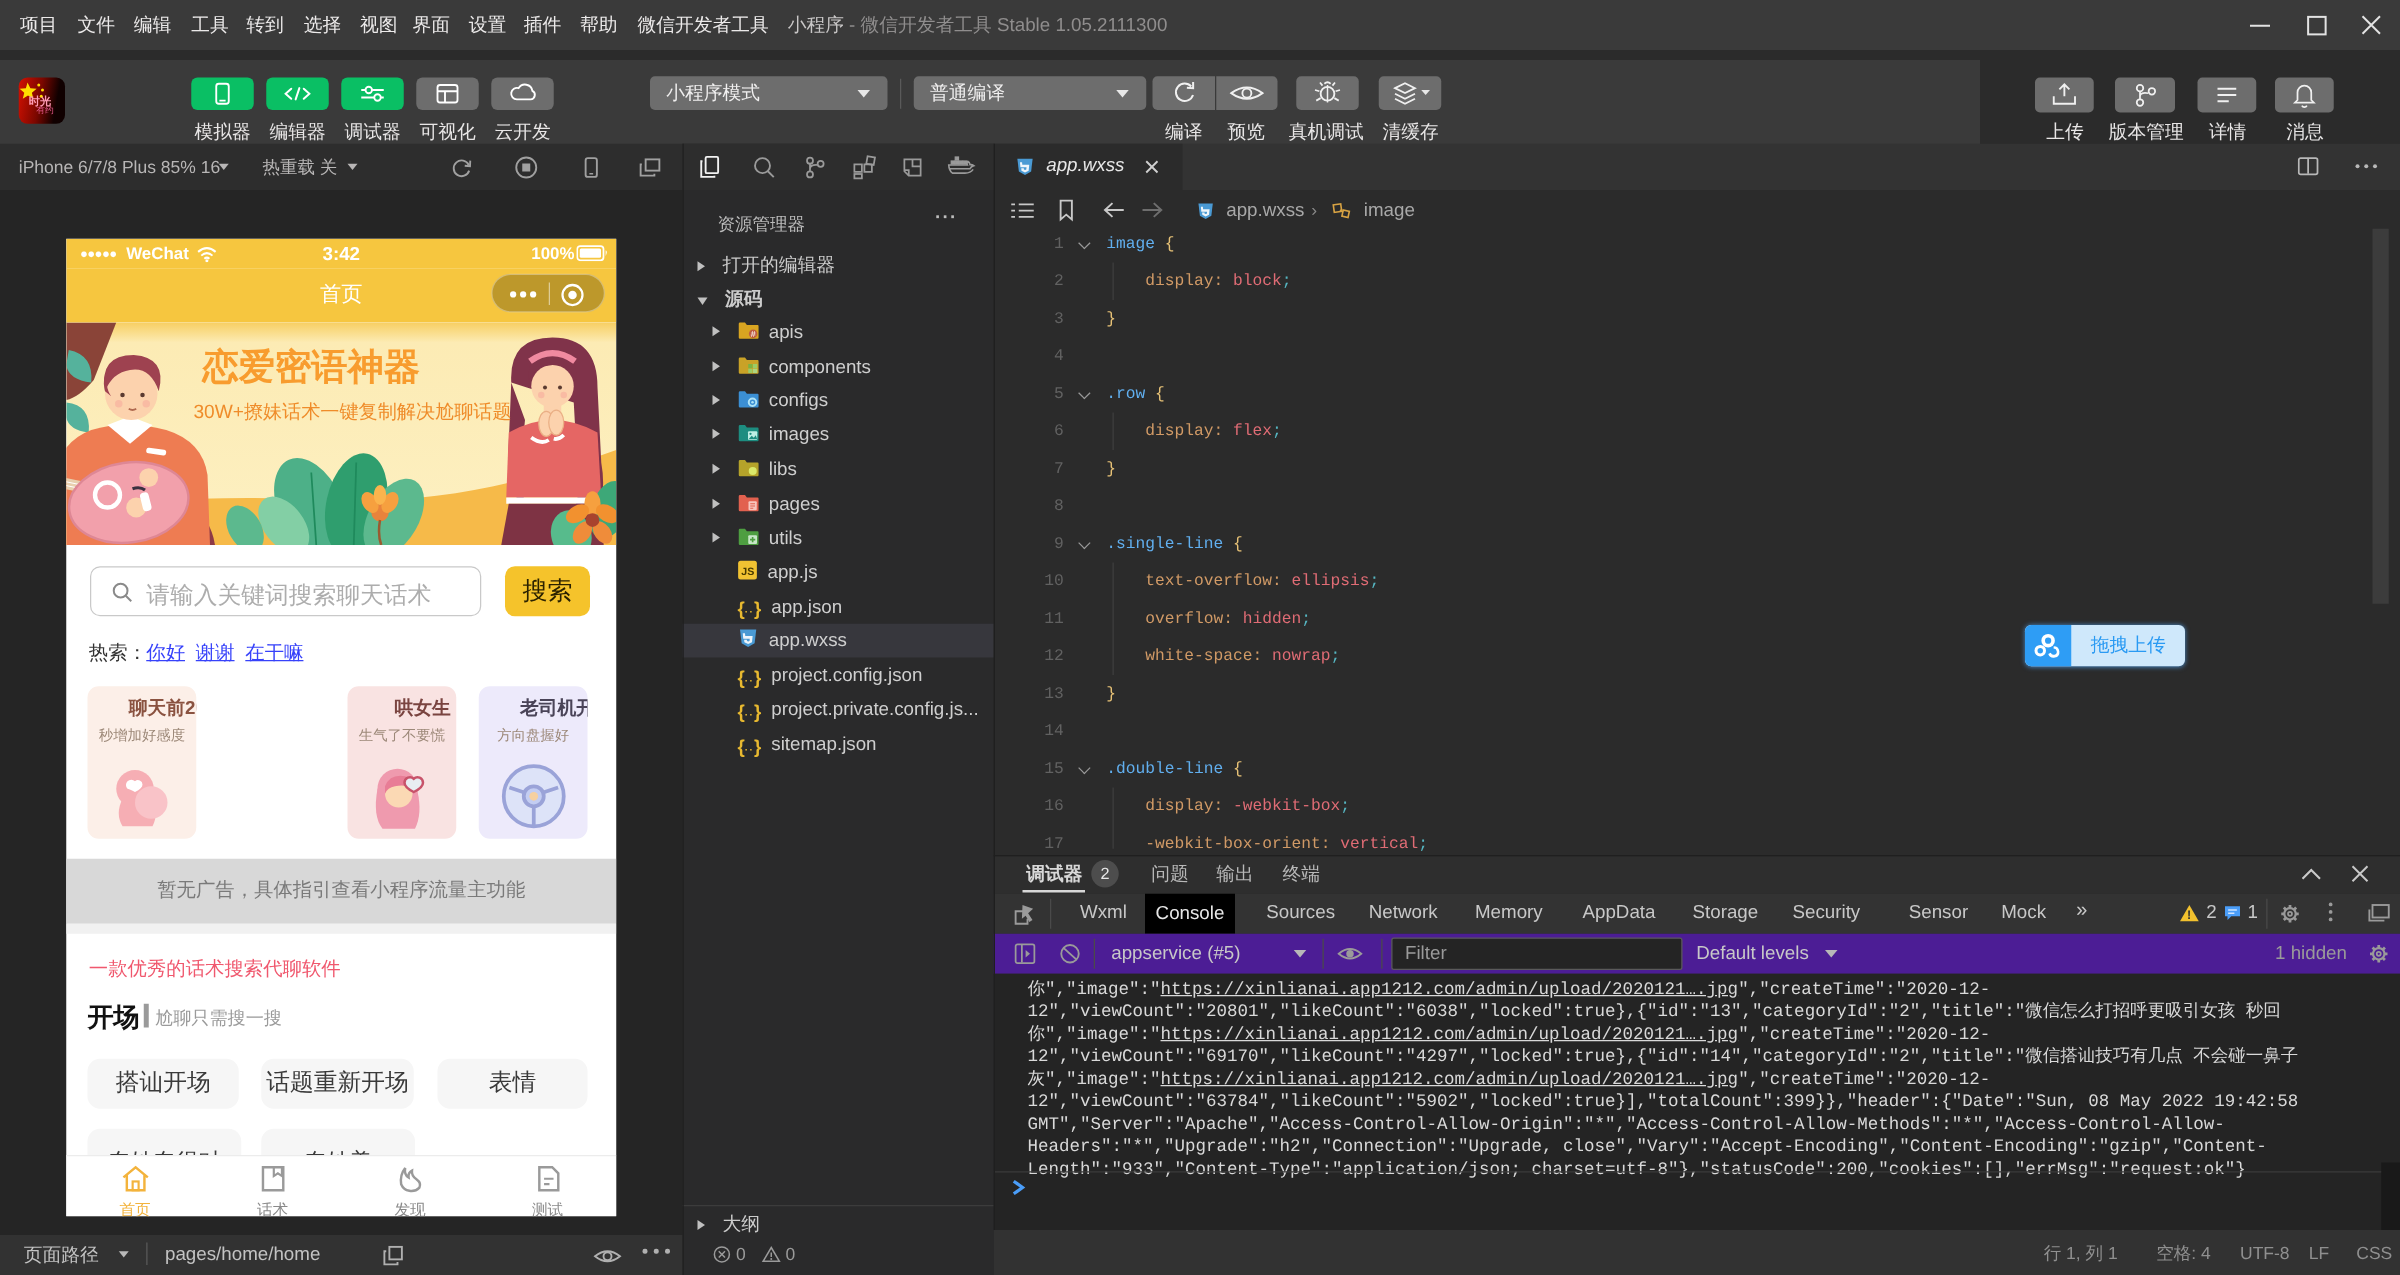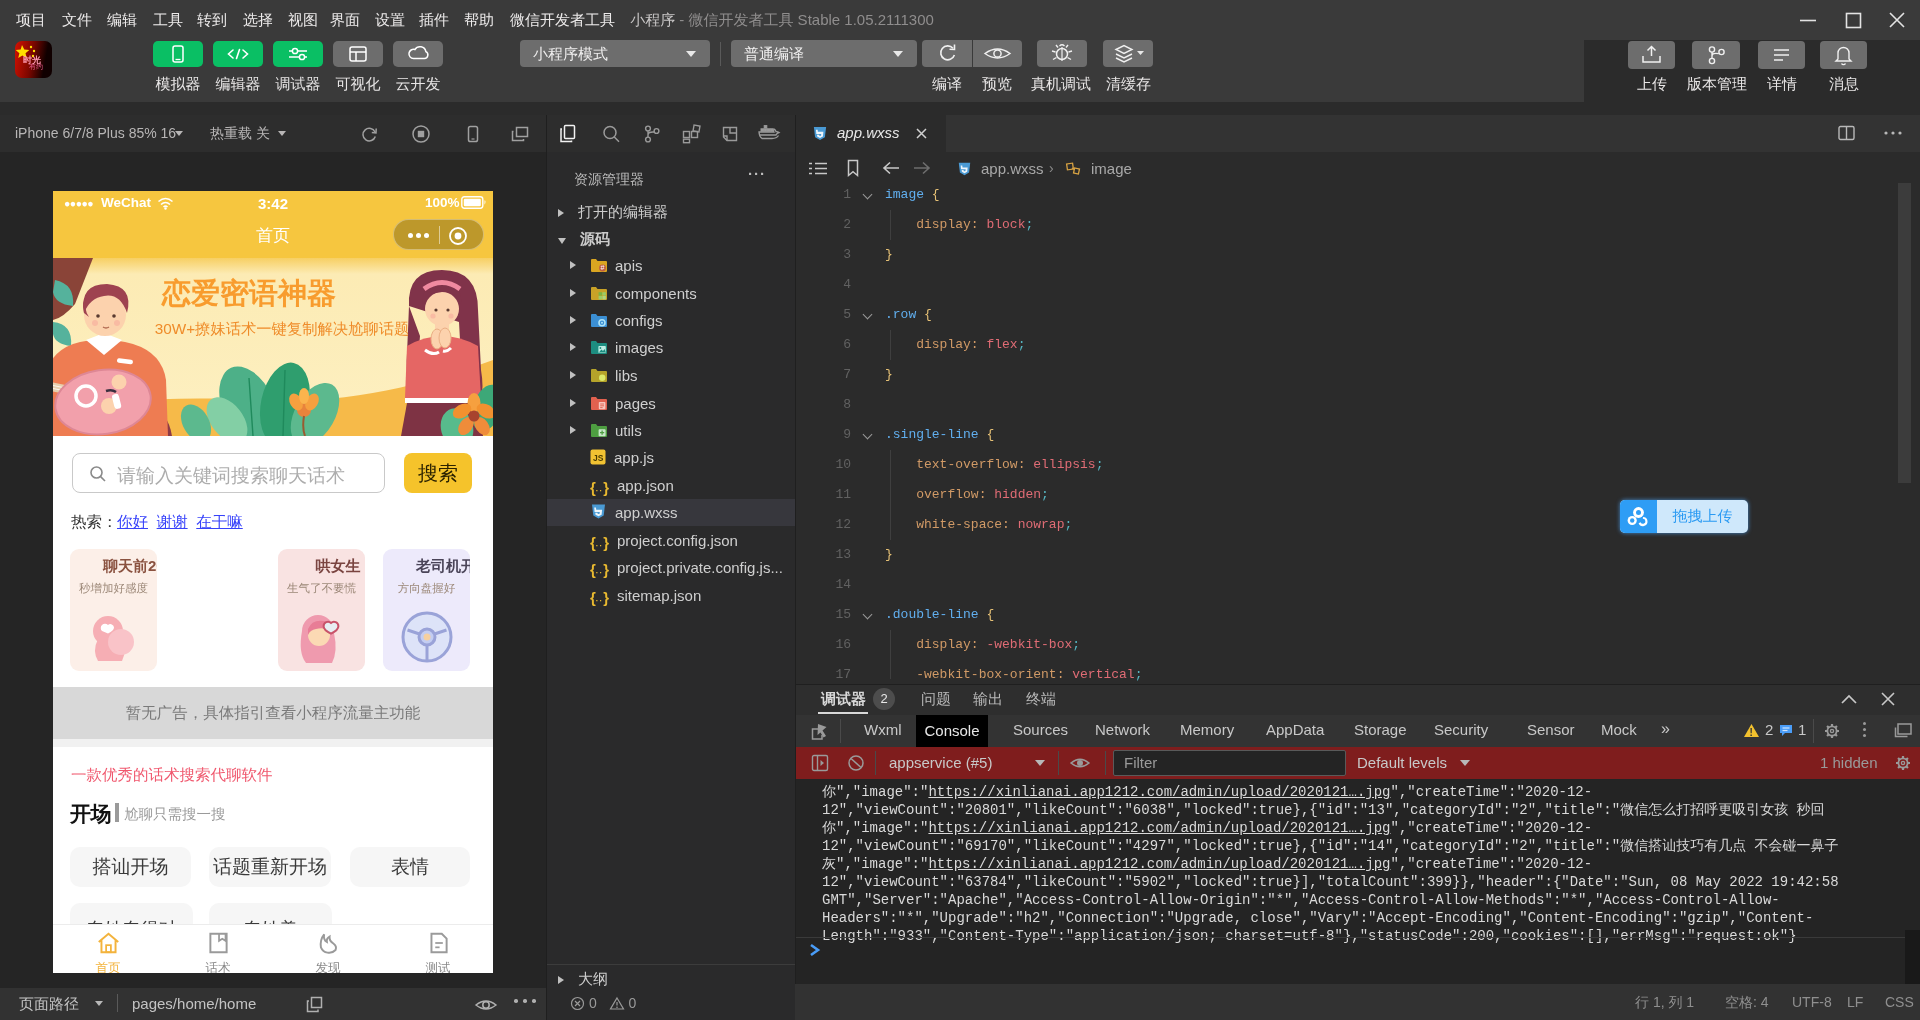--- a/index.html
+++ b/index.html
@@ -5,21 +5,21 @@
   * { margin:0; padding:0; box-sizing:border-box; }
   html,body { width:1920px; height:1020px; overflow:hidden; background:#2b2b2b;
     font-family:"Liberation Sans", sans-serif; }
   .abs { position:absolute; }
   #stage { position:relative; width:1920px; height:1020px; }
   
   #titlebar { left:0; top:0; width:1920px; height:40px; background:#3a3a3a; color:#e6e6e6; }
   .menu { position:absolute; top:11px; font-size:15px; color:#eceaea; white-space:nowrap; }
   #wintitle { position:absolute; top:11px; left:0; width:1564px; text-align:center; font-size:15px; color:#8f8d8d;}
   #wintitle b { color:#c9c7c7; font-weight:normal; }
-  #toolbar { left:0; top:27px; width:1584px; height:75px; background:#3a3a3a; }
+  #toolbar { left:0; top:48px; width:1584px; height:75px; background:#3a3a3a; }
   .tbtn { position:absolute; top:14px; width:50px; height:26px; border-radius:5px; }
   .green { background:#0abf64; }
   .gray  { background:#6d6d6d; }
   .tlabel { position:absolute; top:48px; font-size:15px; color:#e8e6e6; width:90px; text-align:center; }
   .drop { position:absolute; top:13px; height:27px; background:#6d6d6d; border-radius:4px;
           color:#f0efef; font-size:15px; line-height:27px; padding-left:13px; }
   .drop .car { position:absolute; right:14px; top:11px; width:0; height:0;
           border-left:5px solid transparent; border-right:5px solid transparent; border-top:6px solid #e8e8e8; }
   
   #devrow { left:0; top:115px; width:795px; height:37px; background:#2d2d2d; color:#b8b6b6; font-size:14px; }
@@ -38,21 +38,21 @@
   .ln { position:absolute; left:0; width:56px; text-align:right; color:#616161; }
   .ct { position:absolute; left:90px; color:#d4d4d4; }
   .sel { color:#61afef; } .brc { color:#e6c176; } .prp { color:#d19a66; }
   .val { color:#e06c75; } .smc { color:#56b6c2; }
   .chev { position:absolute; left:69px; width:7px; height:7px; border-right:1.6px solid #9a9a9a;
           border-bottom:1.6px solid #9a9a9a; transform:rotate(45deg); }
   .iguide { position:absolute; left:95px; width:1px; background:#3f3f3f; }
   
   #dbg1 { left:795px; top:685px; width:1125px; height:30px; background:#2e2e2e; }
   #dbg2 { left:795px; top:715px; width:1125px; height:32px; background:#333333; }
-  #dbg3 { left:795px; top:747px; width:1125px; height:32px; background:#7f1d1d; }
+  #dbg3 { left:795px; top:747px; width:1125px; height:32px; background:#4c1d95; }
   #console { left:795px; top:779px; width:1125px; height:205px; background:#242424;
              font-family:"Liberation Mono", monospace; font-size:14px; color:#d9d9d9; }
   .con { position:absolute; left:27px; width:1080px; height:18.2px; line-height:18.2px; white-space:pre; overflow:hidden;}
   .con u { text-decoration:underline; }
   
   .trow { position:absolute; left:0; width:249px; height:27px; line-height:27px; padding-left:44px; color:#cfcfcf; white-space:nowrap; overflow:hidden; }
   .trow svg, .trow .brace { margin-right:8px; vertical-align:-2px; }
   .selrow { background:#37373d; }
   .tarr { display:inline-block; width:0; height:0; }
   .tarr.r { border-top:4.5px solid transparent; border-bottom:4.5px solid transparent; border-left:6px solid #c0c0c0; }

